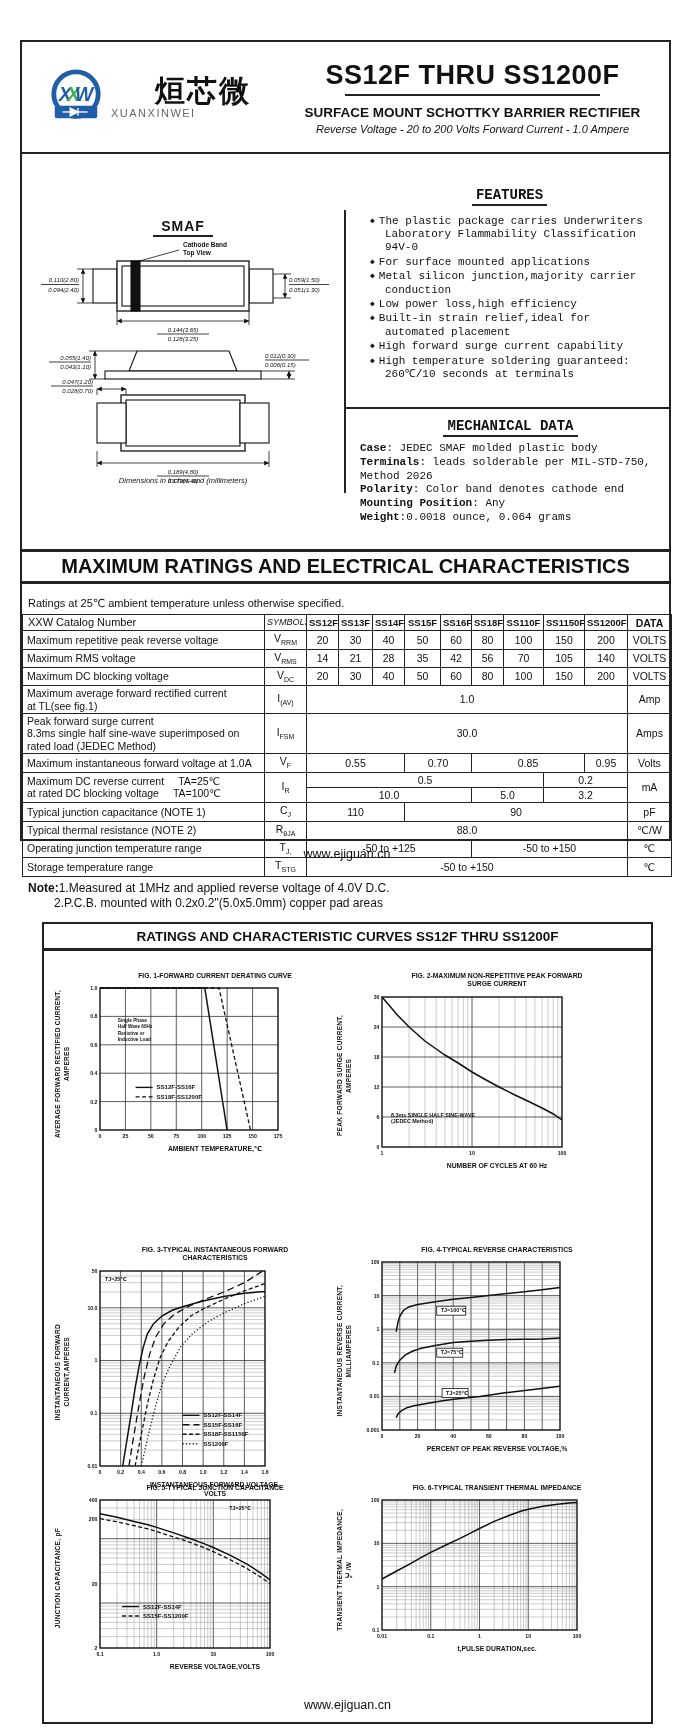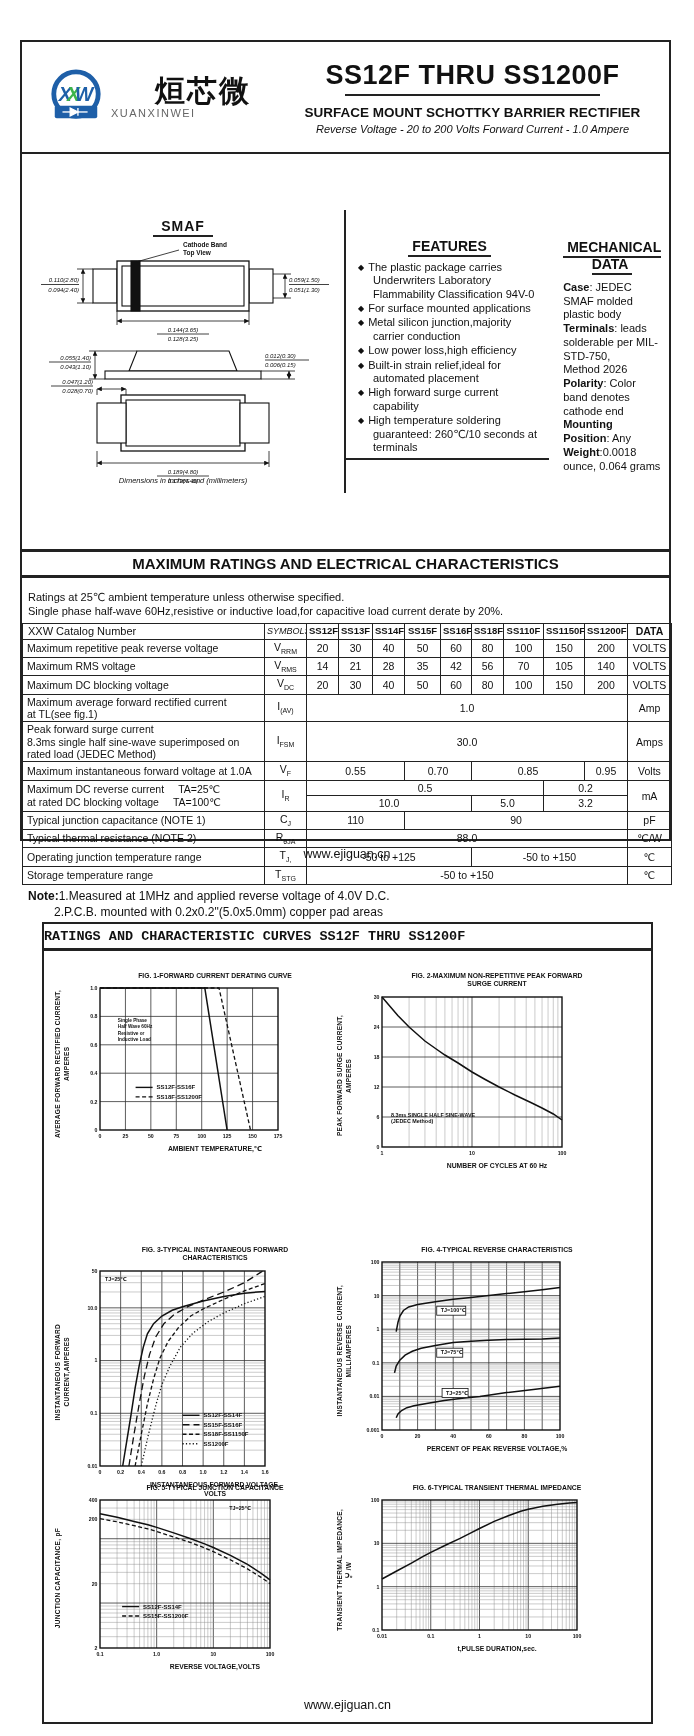--- a/index.html
+++ b/index.html
@@ -13,48 +13,48 @@
   .logo-en{font-size:11px;color:#666;letter-spacing:1.5px;}
   .title-block{flex:1;text-align:center;padding-right:8px;}
   .doc-title{font-size:27px;font-weight:bold;letter-spacing:.5px;}
   .title-rule{border-bottom:2px solid #222;width:255px;margin:3px auto 9px;}
   .doc-subtitle{font-size:13.5px;font-weight:bold;}
   .doc-tagline{font-size:11px;font-style:italic;margin-top:3px;}
   .main-cols{display:flex;height:395px;align-items:center;}
   .col-left{width:324px;border-right:2px solid #222;position:relative;text-align:center;box-sizing:border-box;}
   .pkg-name{display:inline-block;font-weight:bold;font-size:14px;border-bottom:2px solid #222;margin-top:8px;letter-spacing:1px;padding:0 8px 1px;}
   .pkg-caption{font-style:italic;font-size:7.5px;position:absolute;bottom:8px;width:100%;}
-  .col-right{flex:1;display:flex;flex-direction:row;box-sizing:border-box;}
+  .col-right{flex:1;display:flex;flex-direction:column;box-sizing:border-box;font-family:Liberation Mono, monospace;}
   .feat{height:230px;border-bottom:2px solid #222;padding:6px 8px 0 12px;box-sizing:border-box;}
   .sec-title{text-align:center;font-size:14px;margin:2px 0 7px;}
   .sec-title span{font-weight:bold;border-bottom:2px solid #222;padding:0 4px 1px;}
-  #features-list{margin:0;padding:0;list-style:none;font-size:11px;line-height:1.22;}
+  #features-list{margin:12px;padding:0;list-style:none;font-size:11px;line-height:1.22;}
   #features-list li{padding-left:15px;text-indent:-15px;margin-bottom:1px;}
   .blt{font-size:8px;margin-right:4px;vertical-align:1px;}
   .mech{padding:7px 8px 0 14px;font-size:11px;line-height:1.25;}
   .mech-line b{font-weight:bold;}
-  .ratings-bar{border-top:3px solid #222;border-bottom:3px solid #222;text-align:center;font-weight:bold;font-size:15px;padding:3px 0;}
+  .ratings-bar{border-top:3px solid #222;border-bottom:3px solid #222;text-align:center;font-weight:bold;font-size:20px;padding:3px 0;}
   .ratings-note{font-size:11px;padding:12px 2px 4px 6px;line-height:1.3;}
   #ratings-table{width:100%;border-collapse:collapse;font-size:10.5px;table-layout:fixed;}
   #ratings-table td,#ratings-table th{border:1px solid #222;padding:1px 2px;text-align:center;line-height:1.18;overflow:hidden;}
   #ratings-table th{font-weight:normal;}
   .hdr-label{text-align:left !important;padding-left:5px !important;font-size:11px;}
   .parthdr{font-weight:bold !important;font-size:9.5px;}
   .unithdr{font-weight:bold !important;font-size:10.5px;}
   .symhdr{font-style:italic;font-size:9px;}
   td.lbl{text-align:left !important;padding-left:4px !important;}
   #ratings-table sub{font-size:7px;}
   .lp{display:flex;}
   .lp .l2{margin-left:14px;}
   .tbl-notes{font-size:12px;padding:4px 6px;line-height:1.3;}
   .tbl-notes .n2{padding-left:26px;}
   .footer1{position:absolute;left:0;top:847px;width:694px;text-align:center;font-size:12.5px;}
   
   .page2{position:absolute;left:42px;top:922px;width:611px;height:802px;border:2px solid #222;box-sizing:border-box;}
-  .p2-titlebar{border-bottom:3px solid #222;text-align:left;font-weight:bold;font-size:13.5px;padding:5px 0 4px;font-family:Liberation Mono, monospace;}
+  .p2-titlebar{border-bottom:3px solid #222;text-align:center;font-weight:bold;font-size:13.5px;padding:5px 0 4px;}
   .figure{position:absolute;width:300px;}
   .f1{left:10px;top:48px;}  .f2{left:292px;top:48px;}
   .f3{left:10px;top:322px;} .f4{left:292px;top:322px;}
   .f5{left:10px;top:560px;} .f6{left:292px;top:560px;}
   .fig-title{text-align:center;font-size:6.8px;font-weight:bold;margin-left:22px;line-height:1.25;margin-bottom:2px;}
   .fig-body{display:flex;align-items:center;}
   .y-title{writing-mode:vertical-rl;transform:rotate(180deg);font-size:6.5px;font-weight:bold;text-align:center;line-height:1.35;white-space:pre-line;width:20px;letter-spacing:.3px;}
   .x-title{text-align:center;font-size:6.8px;font-weight:bold;margin-left:22px;line-height:1.3;margin-top:1px;}
   .plot text{font-family:"Liberation Sans","DejaVu Sans",sans-serif;}
   .footer2{position:absolute;bottom:10px;left:0;right:0;text-align:center;font-size:12.5px;}
@@ -192,21 +192,20 @@
               <div class="mech-line"><b>Mounting Position</b>: Any</div>
               <div class="mech-line"><b>Weight</b>:0.0018 ounce, 0.064 grams</div>
             </div>
         </div>
       </div>
     </div>
 
     <div class="ratings-bar">MAXIMUM RATINGS AND ELECTRICAL CHARACTERISTICS</div>
     <div class="ratings-note">
       <div>Ratings at 25℃ ambient temperature unless otherwise specified.</div>
-      <div>Single phase half-wave 60Hz,resistive or inductive load,for capacitive load current derate by 20%.</div>
     </div>
 
     <table id="ratings-table">
       <colgroup>
         <col style="width:242px">
           <col style="width:42px">
           <col style="width:32px">
           <col style="width:34px">
         <col style="width:32px">
           <col style="width:36px">

